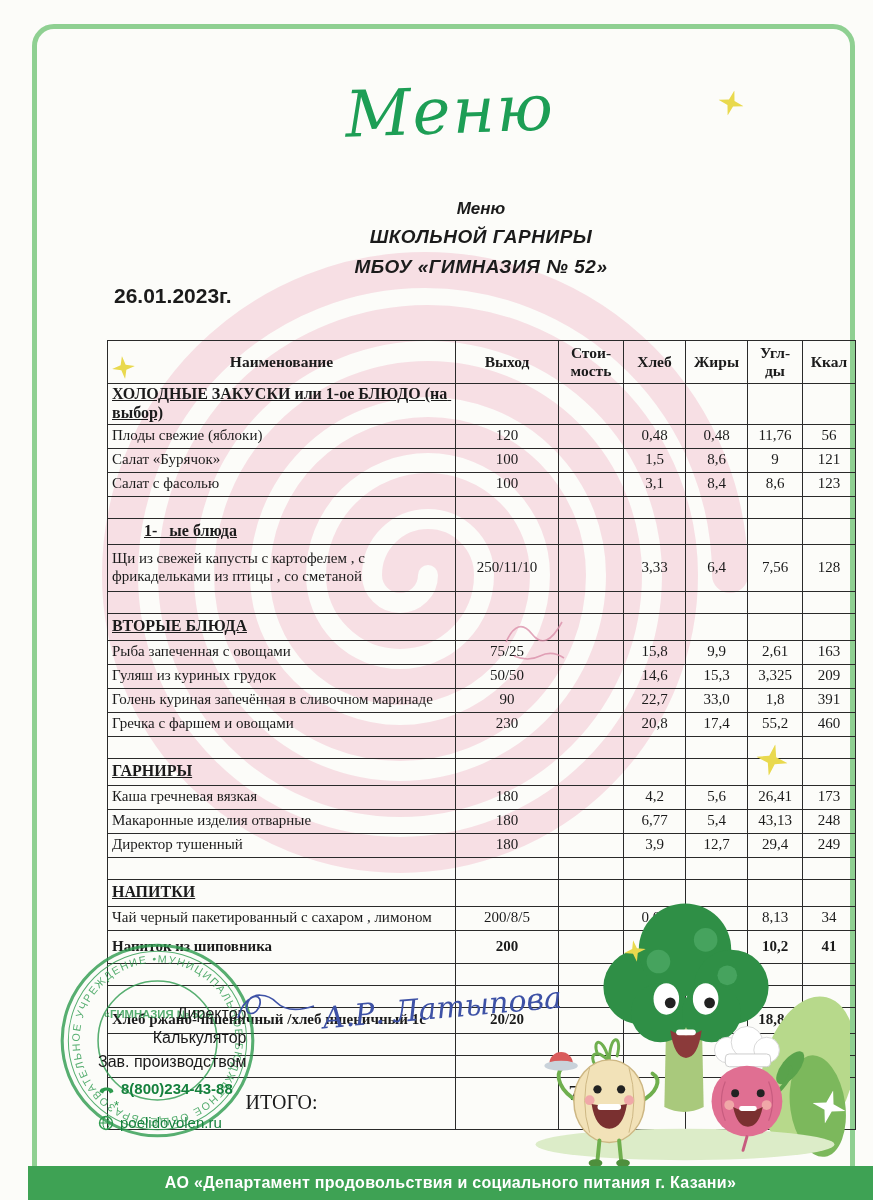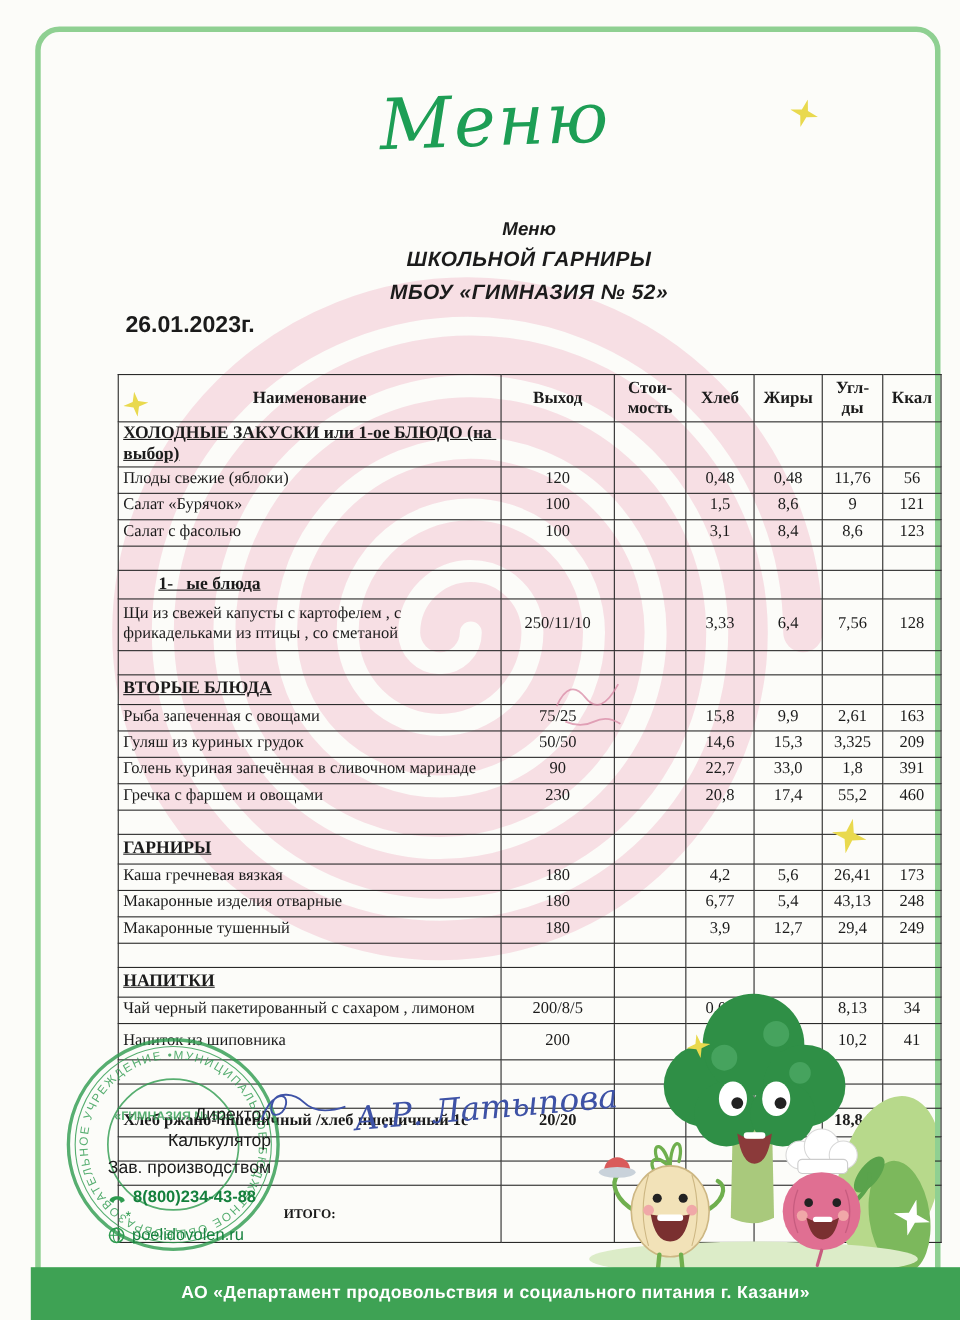--- a/index.html
+++ b/index.html
@@ -21,49 +21,49 @@
   table.menu{position:absolute;left:107px;top:340px;width:748px;z-index:3;
         border-collapse:collapse;table-layout:fixed;
         font-family:"Liberation Serif",serif;font-size:15px;line-height:1.18;}
   table.menu th,table.menu td{border:1px solid #2a2a2a;padding:1px 4px;vertical-align:middle;
         overflow:hidden;}
   table.menu th{font-weight:bold;text-align:center;white-space:pre-line;height:40px;font-size:15.5px;}
   td.name{text-align:left;white-space:pre-wrap;padding-left:6px;}
   td.num{text-align:center;}
   tr.r-empty td{height:19px;}
   tr.r-item td{height:21px;}
-  tr.r-item-tall td{height:30px;}
+  tr.r-item-tall td{height:30px;font-weight:bold;}
   tr.r-item2 td{height:44px;}
   tr.r-section td{height:24px;text-decoration:underline;}
   tr.r-subsection td{height:23px;text-decoration:underline;}
   tr.r-section .name,tr.r-section2 .name,tr.r-subsection .name{font-weight:bold;font-size:16px;}
   tr.r-section2 .name{text-decoration:underline;}
   tr.r-subsection .name{padding-left:36px;}
   tr.r-bread td{height:23px;font-weight:bold;}
-  tr.r-total td{height:46px;font-weight:bold;font-size:12px;margin-top:44px;}
+  tr.r-total td{height:46px;font-weight:normal;font-size:20px;margin-top:44px;}
   tr.r-total td.name{text-align:center;}
   tr.r-total td.num{vertical-align:top;padding-top:4px;}
   
   .stamp{position:absolute;left:55px;top:938px;z-index:3;opacity:.8;}
   .roles{position:absolute;left:98px;top:1002px;z-index:4;font-size:16px;line-height:24px;color:#1a1a1a;text-align:right;}
   .signature{position:absolute;left:322px;top:990px;z-index:4;font-family:"DejaVu Serif",serif;
         font-style:italic;font-size:30px;color:#3e52a6;transform:rotate(-5deg);}
   .flourish{position:absolute;left:230px;top:988px;z-index:4;}
   .contact{position:absolute;z-index:4;display:flex;align-items:center;gap:6px;
         color:#15803d;font-weight:bold;font-size:15px;}
   .contact.phone{left:98px;top:1080px;}
   .contact.site{left:98px;top:1114px;font-weight:normal;}
   .asterisk{position:absolute;left:114px;top:1098px;z-index:4;color:#2e9b4f;font-size:13px;}
   
   .star4{position:absolute;z-index:6;background:#e9d94e;
         clip-path:polygon(50% 0%,61% 39%,100% 50%,61% 61%,50% 100%,39% 61%,0% 50%,39% 39%);}
   .star-white{background:#ffffff;filter:drop-shadow(0 0 2px rgba(0,0,0,.18));}
   .veggies{position:absolute;left:520px;top:875px;z-index:4;}
   .scribble{position:absolute;z-index:4;opacity:.75;}
-  .bottom-bar{position:absolute;left:28px;right:0;bottom:0;height:48px;background:#3ea254;z-index:5;
+  .bottom-bar{position:absolute;left:28px;right:0;bottom:0;height:34px;background:#3ea254;z-index:5;
         display:flex;align-items:center;justify-content:center;color:#fff;font-weight:bold;
         font-size:16px;letter-spacing:.3px;}
 </style>
 </head>
 <body>
 
 <div class="page">
 
   <svg class="spiral" width="873" height="1200" viewBox="0 0 873 1200">
     <path d="M 400 575
@@ -269,21 +269,21 @@
         <tr class="r-item">
           <td class="name">Макаронные изделия отварные</td>
           <td class="num">180</td>
           <td class="num"></td>
           <td class="num">6,77</td>
           <td class="num">5,4</td>
           <td class="num">43,13</td>
           <td class="num">248</td>
         </tr>
         <tr class="r-item">
-          <td class="name">Макаронные тушенный</td>
+          <td class="name">Директор тушенный</td>
           <td class="num">180</td>
           <td class="num"></td>
           <td class="num">3,9</td>
           <td class="num">12,7</td>
           <td class="num">29,4</td>
           <td class="num">249</td>
         </tr>
         <tr class="r-empty">
           <td class="name"></td>
           <td class="num"></td>

